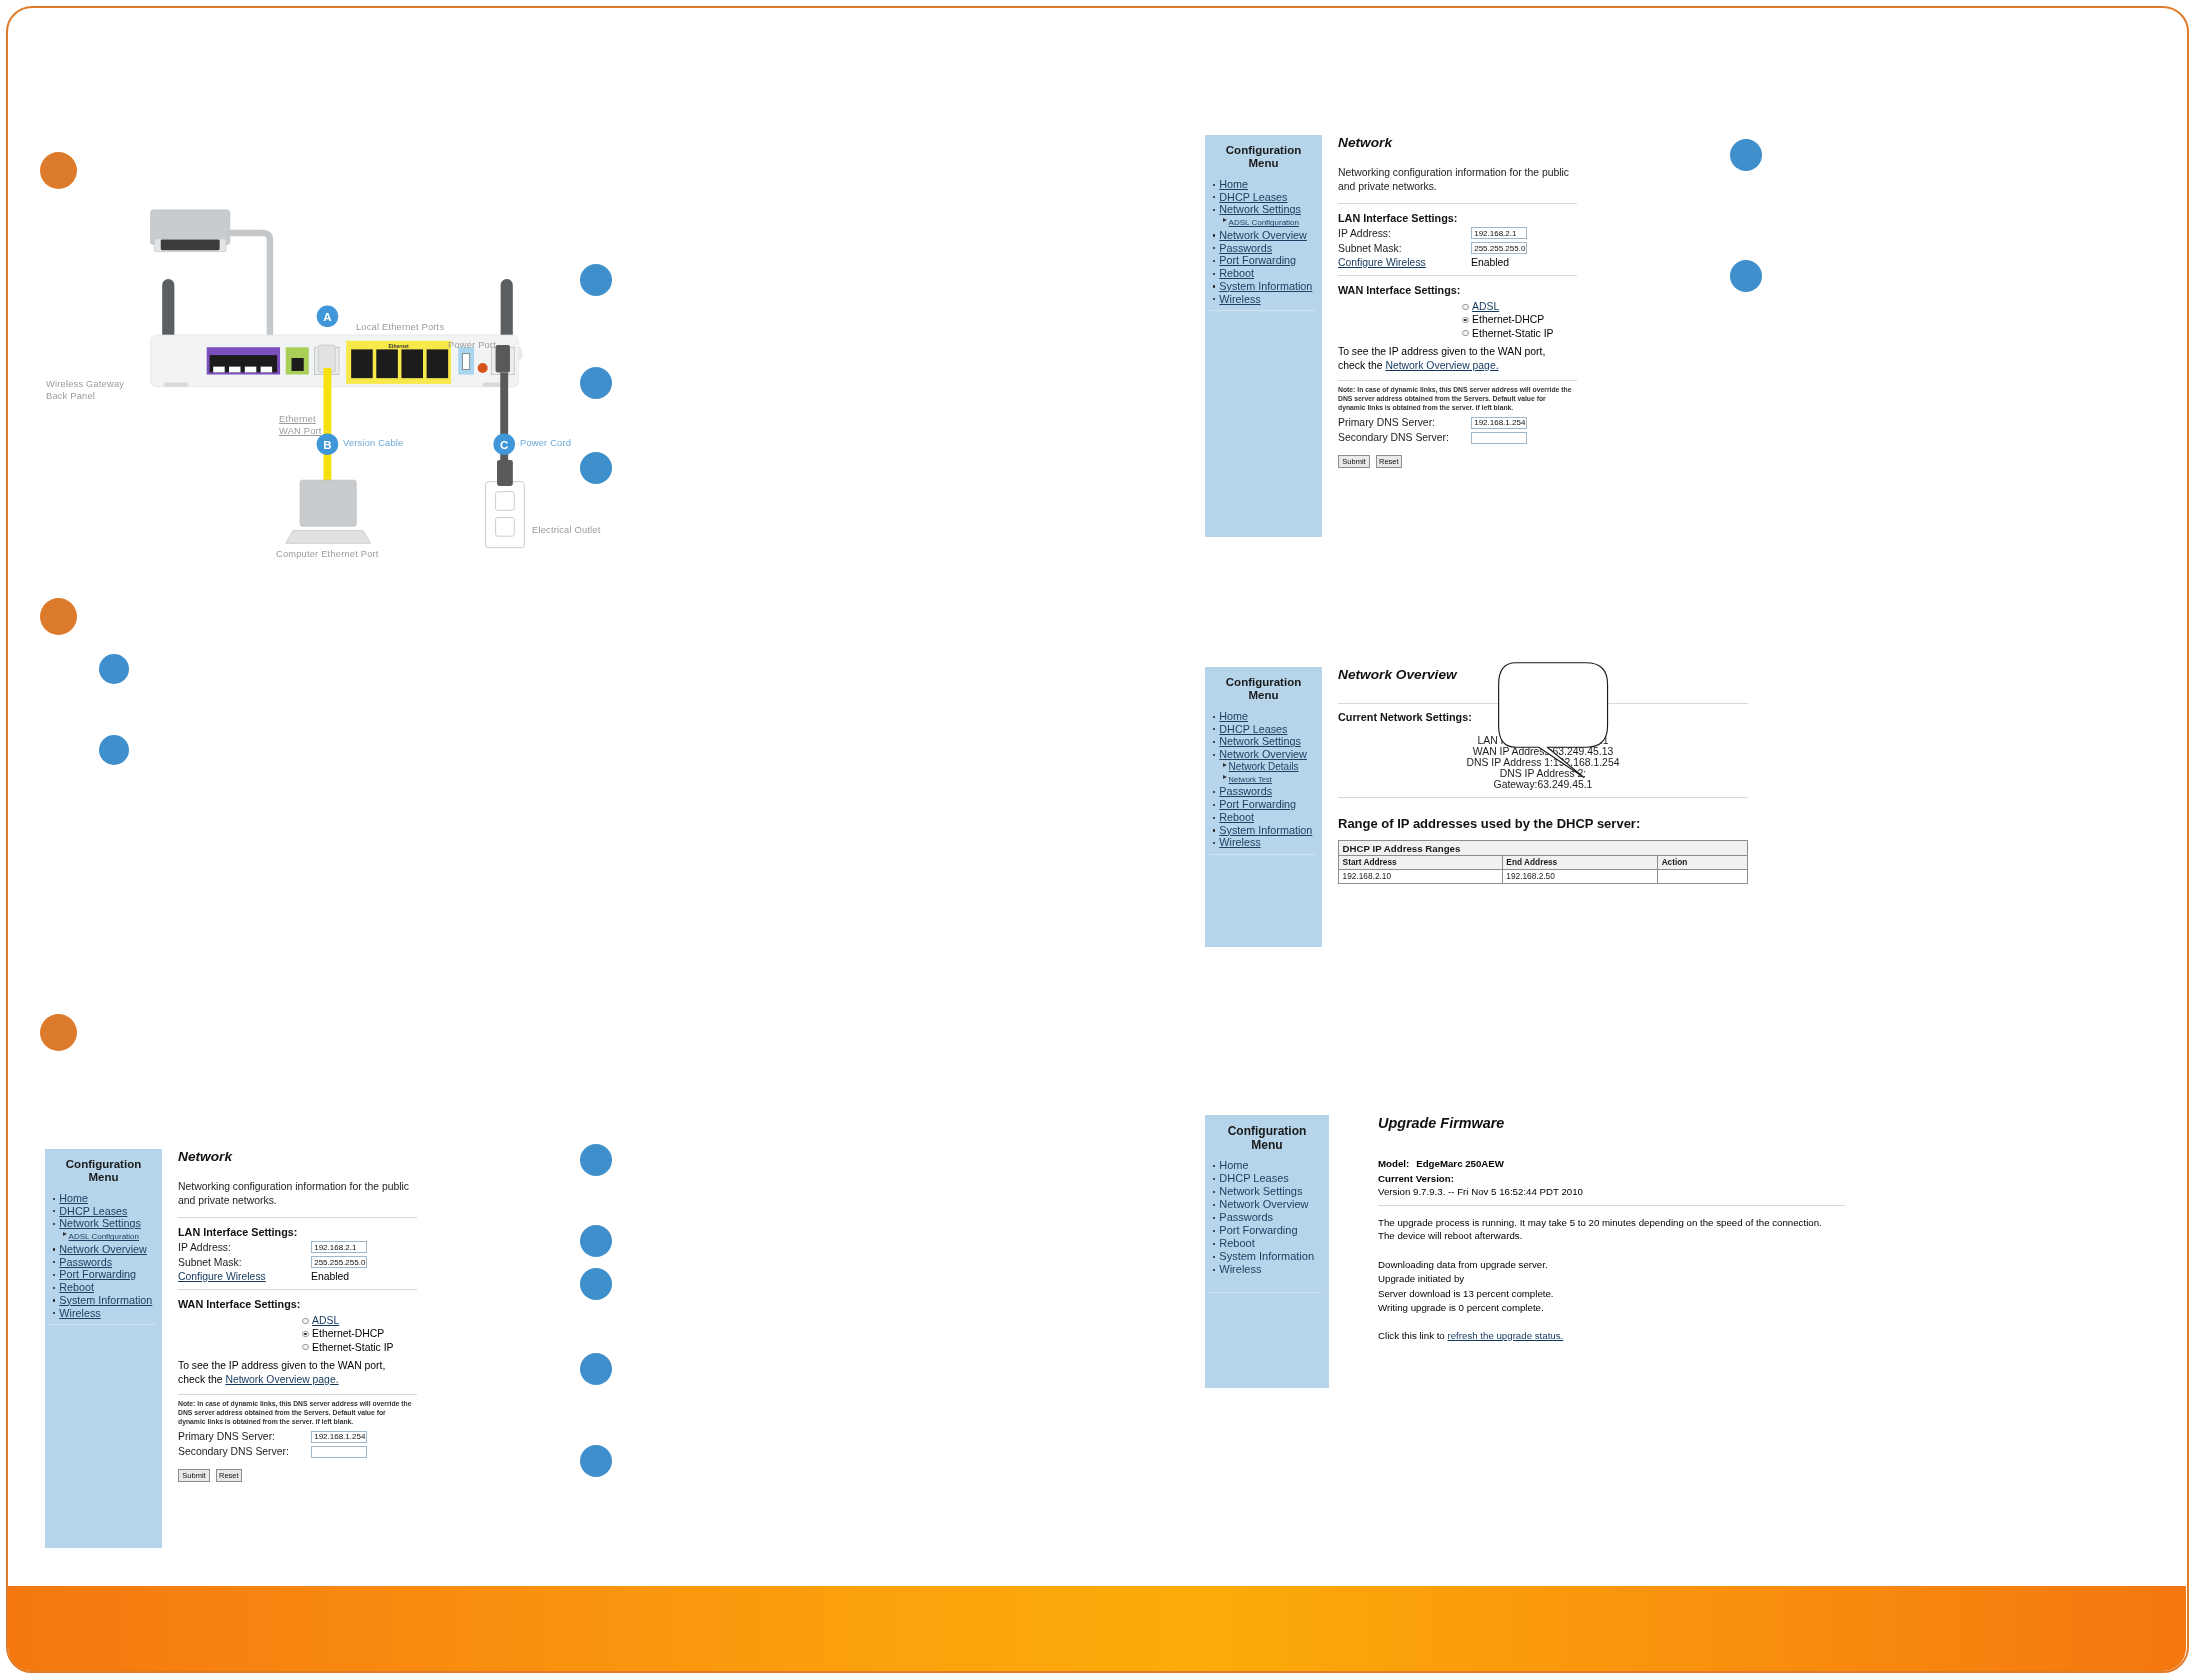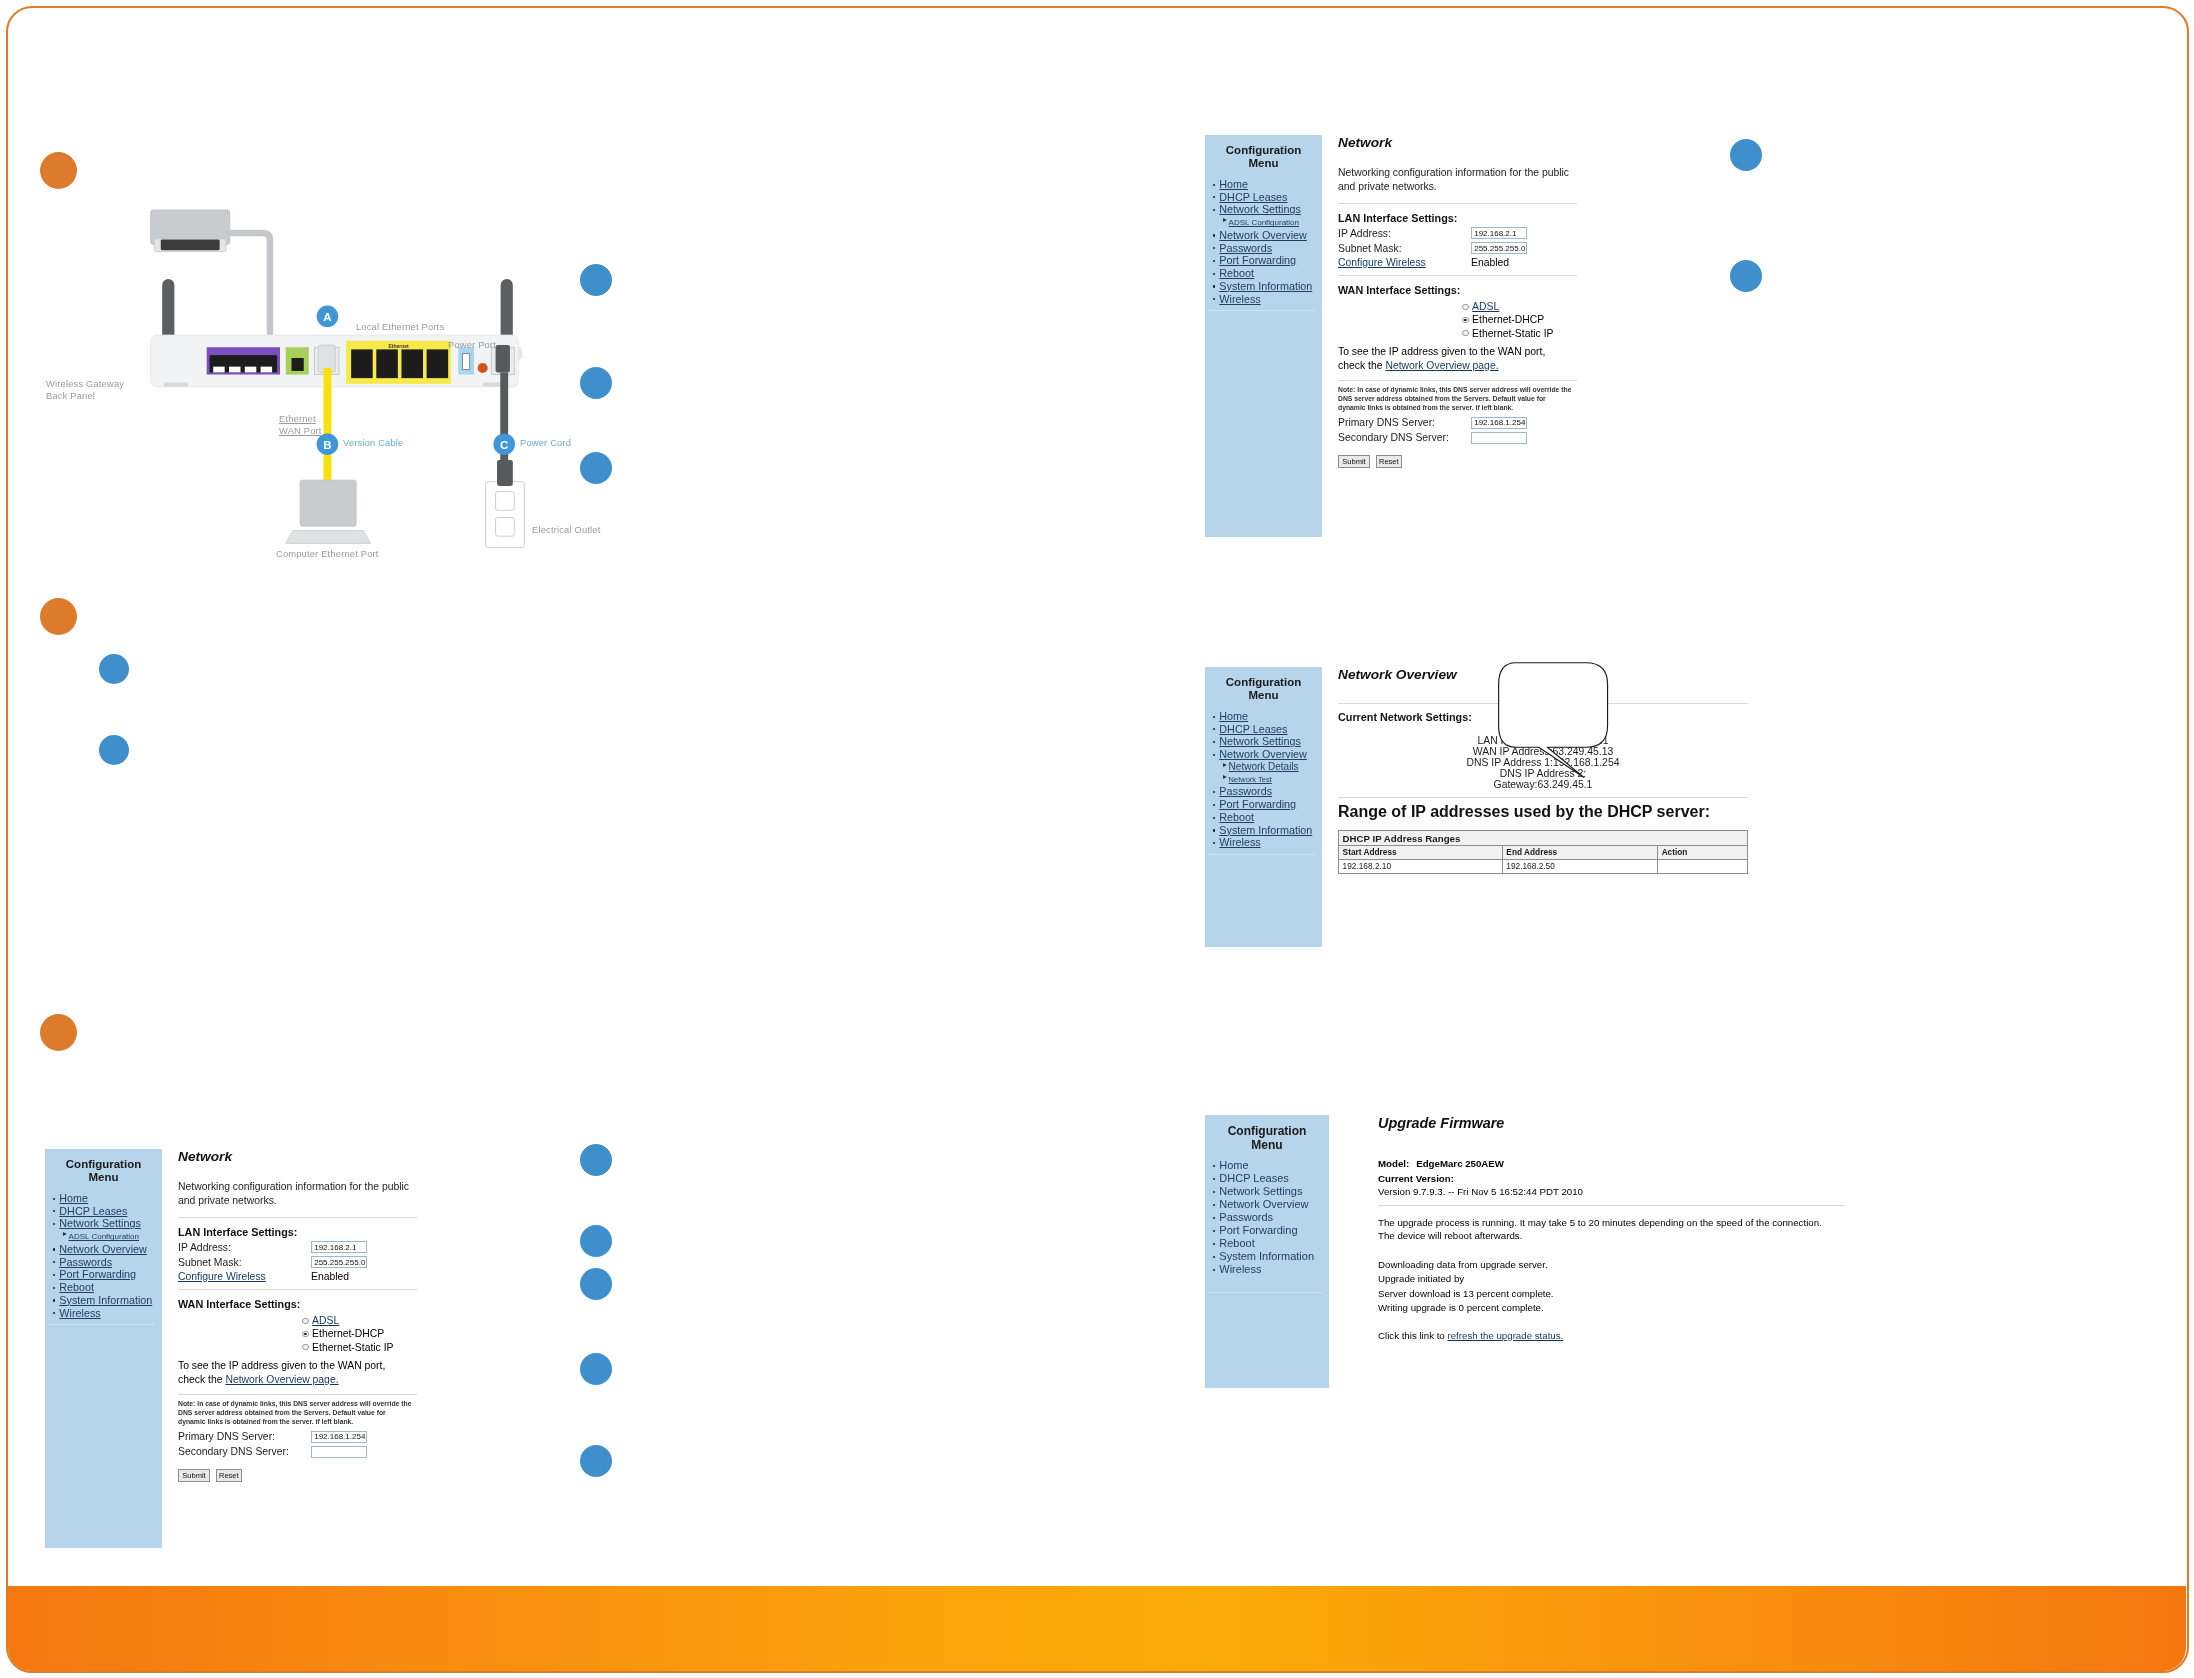--- a/index.html
+++ b/index.html
@@ -351,21 +351,21 @@
         <span class="k">DNS IP Address 2:</span>
         <span class="v"></span>
       </div>
       <div class="kv">
         <span class="k">Gateway:</span>
         <span class="v">63.249.45.1</span>
       </div>
     </div>
 
     <div class="rule" style="margin-top:7.2px;width:410px;"></div>
-    <div class="sect" style="margin-top:5px;font-size:16px;">Range of IP addresses used by the DHCP server:</div>
+    <div class="sect" style="margin-top:18px;font-size:13px;">Range of IP addresses used by the DHCP server:</div>
 
     <table class="ranges" style="margin-top:9.3px;font-size:8.3px;">
       <tbody>
           <tr>
         <th colspan="3" style="font-size:9.7px;">DHCP IP Address Ranges</th>
       </tr>
       <tr>
         <th>Start Address</th>
         <th>End Address</th>
         <th style="width:22%;">Action</th>

